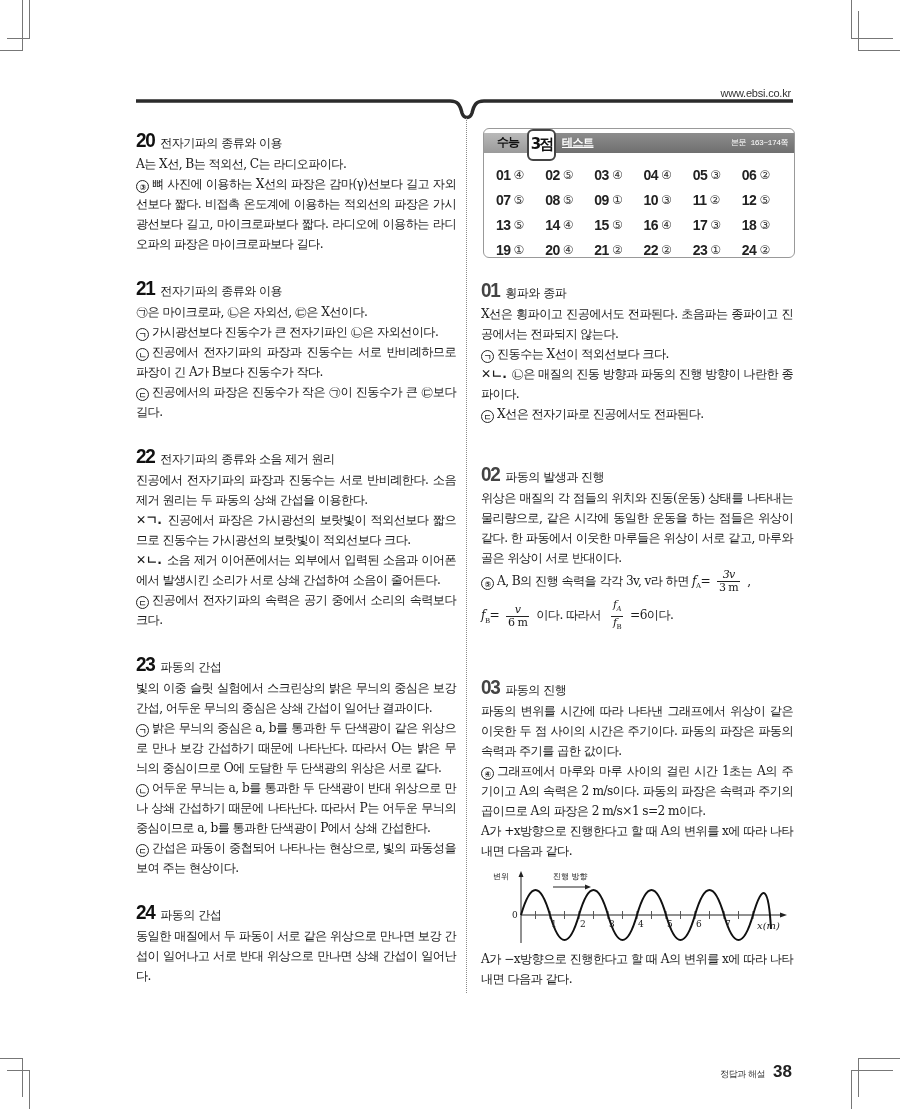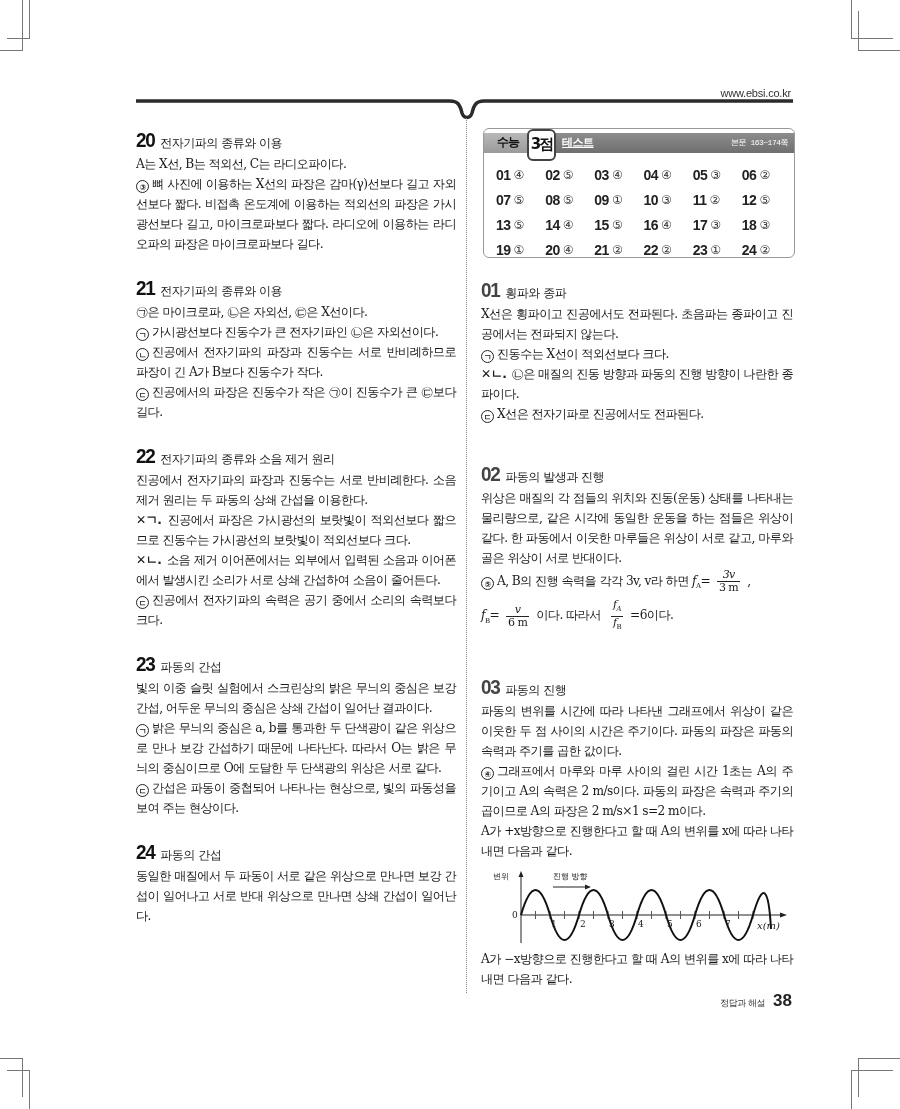--- a/index.html
+++ b/index.html
@@ -96,21 +96,21 @@
   }
   .frac .n { display: block; border-bottom: 1px solid #222; padding: 0 2px; font-style: italic; }
   .frac .d { display: block; padding: 0 2px; text-align: right; }
   i.v { font-style: italic; }
   sub { font-size: 7px; }
 
   
   .wave { display: block; margin: 6px 0 4px 10px; }
 
   .footer {
-    position: absolute; right: 108px; top: 991px; display: flex; align-items: baseline;
+    position: absolute; right: 108px; top: 1062px; display: flex; align-items: baseline;
     font-family: "DejaVu Sans", sans-serif;
   }
   .footer-label { font-size: 9px; color: #333; margin-right: 8px; letter-spacing: -0.5px; }
   .footer-page { font-size: 17px; font-weight: bold; color: #222; font-family: "Liberation Sans", sans-serif; }
 </style>
 </head>
 <body>
 
 <div class="crop" style="left:22px;top:0;width:1px;height:38px;"></div>
 <div class="crop" style="left:29px;top:0;width:1px;height:39px;"></div>
@@ -176,20 +176,21 @@
   </div>
   <div class="gap"></div>
 
   <div class="section">
     <div class="sec-head">
         <span class="sec-num">23</span>
         <span class="sec-title">파동의 간섭</span>
       </div>
     <p class="para">빛의 이중 슬릿 실험에서 스크린상의 밝은 무늬의 중심은 보강 간섭, 어두운 무늬의 중심은 상쇄 간섭이 일어난 결과이다.</p>
     <p class="para"><span class="mark">ㄱ</span><span>밝은 무늬의 중심은 a, b를 통과한 두 단색광이 같은 위상으로 만나 보강 간섭하기 때문에 나타난다. 따라서 O는 밝은 무늬의 중심이므로 O에 도달한 두 단색광의 위상은 서로 같다.</span></p>
+    <p class="para"><span class="mark">ㄴ</span><span>어두운 무늬는 a, b를 통과한 두 단색광이 반대 위상으로 만나 상쇄 간섭하기 때문에 나타난다. 따라서 P는 어두운 무늬의 중심이므로 a, b를 통과한 단색광이 P에서 상쇄 간섭한다.</span></p>
     <p class="para"><span class="mark">ㄷ</span><span>간섭은 파동이 중첩되어 나타나는 현상으로, 빛의 파동성을 보여 주는 현상이다.</span></p>
   </div>
   <div class="gap"></div>
 
   <div class="section">
     <div class="sec-head">
         <span class="sec-num">24</span>
         <span class="sec-title">파동의 간섭</span>
       </div>
     <p class="para">동일한 매질에서 두 파동이 서로 같은 위상으로 만나면 보강 간섭이 일어나고 서로 반대 위상으로 만나면 상쇄 간섭이 일어난다.</p>

